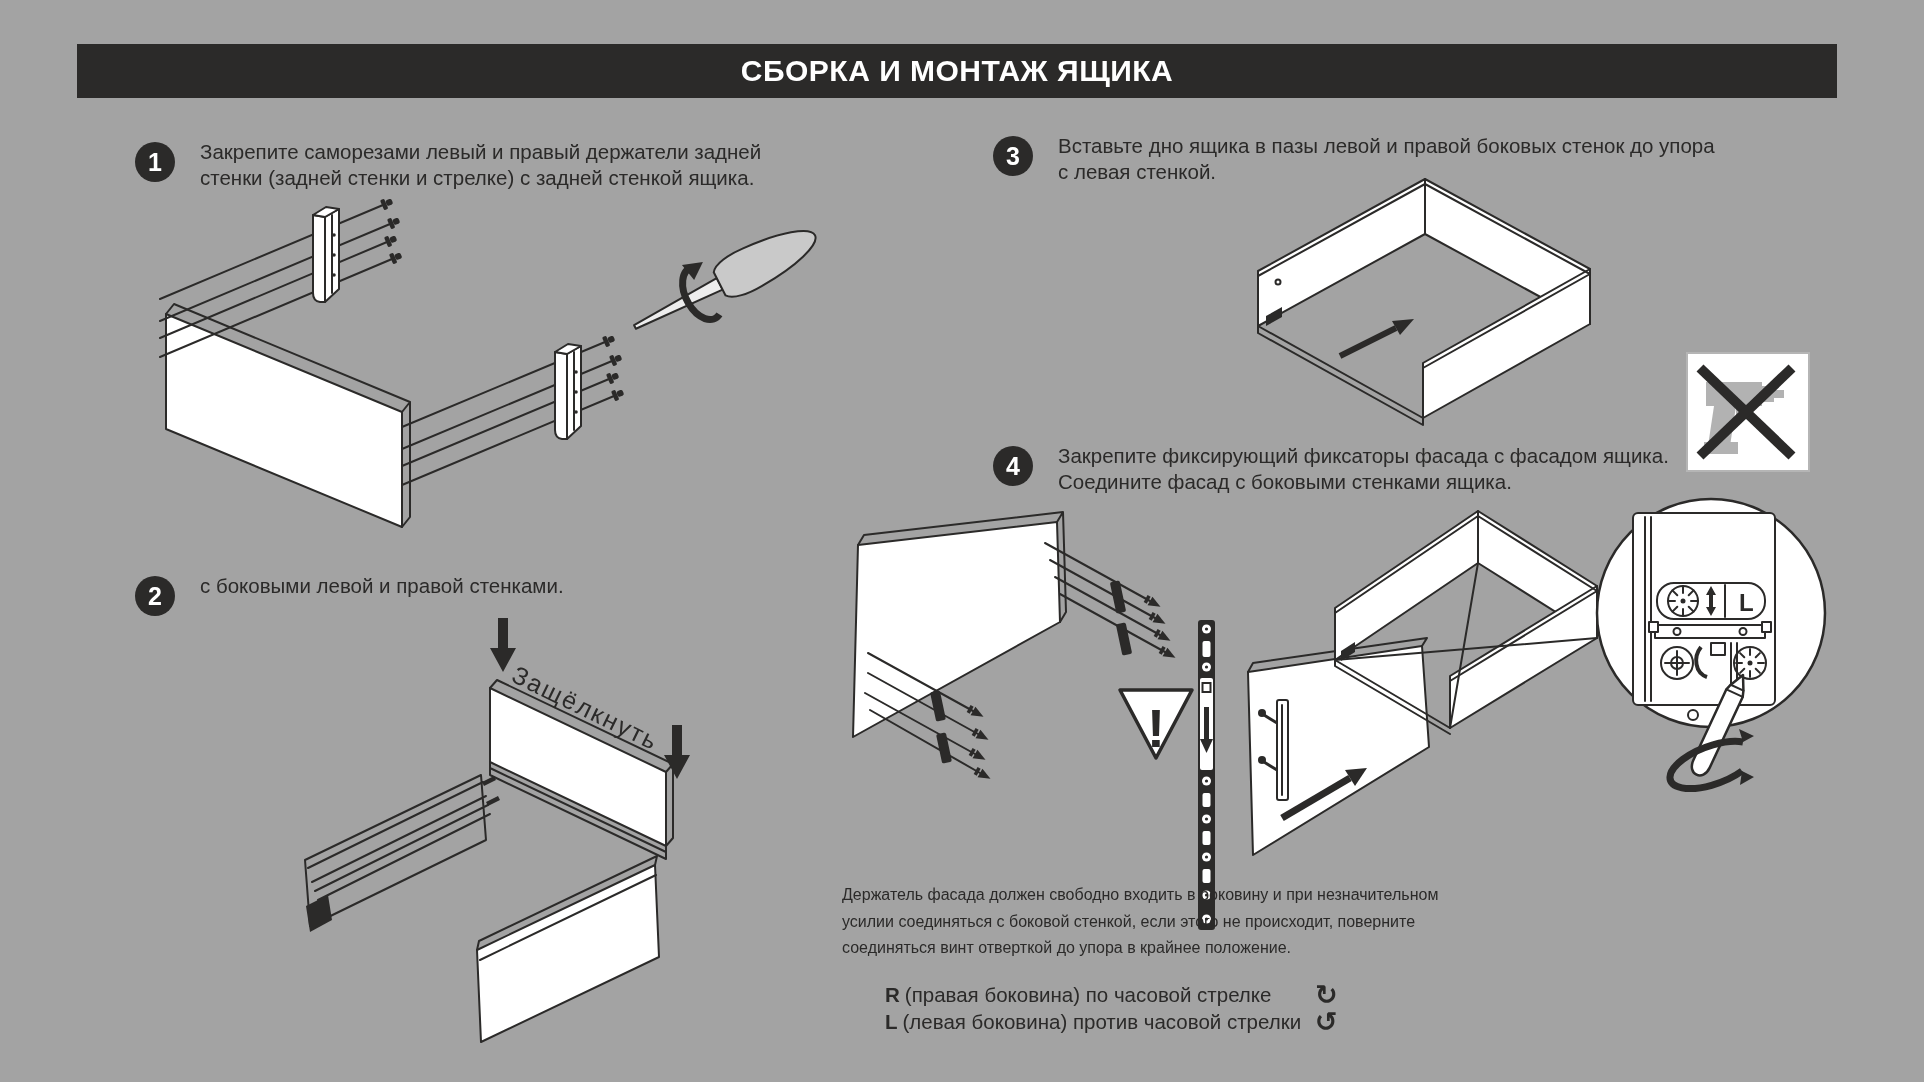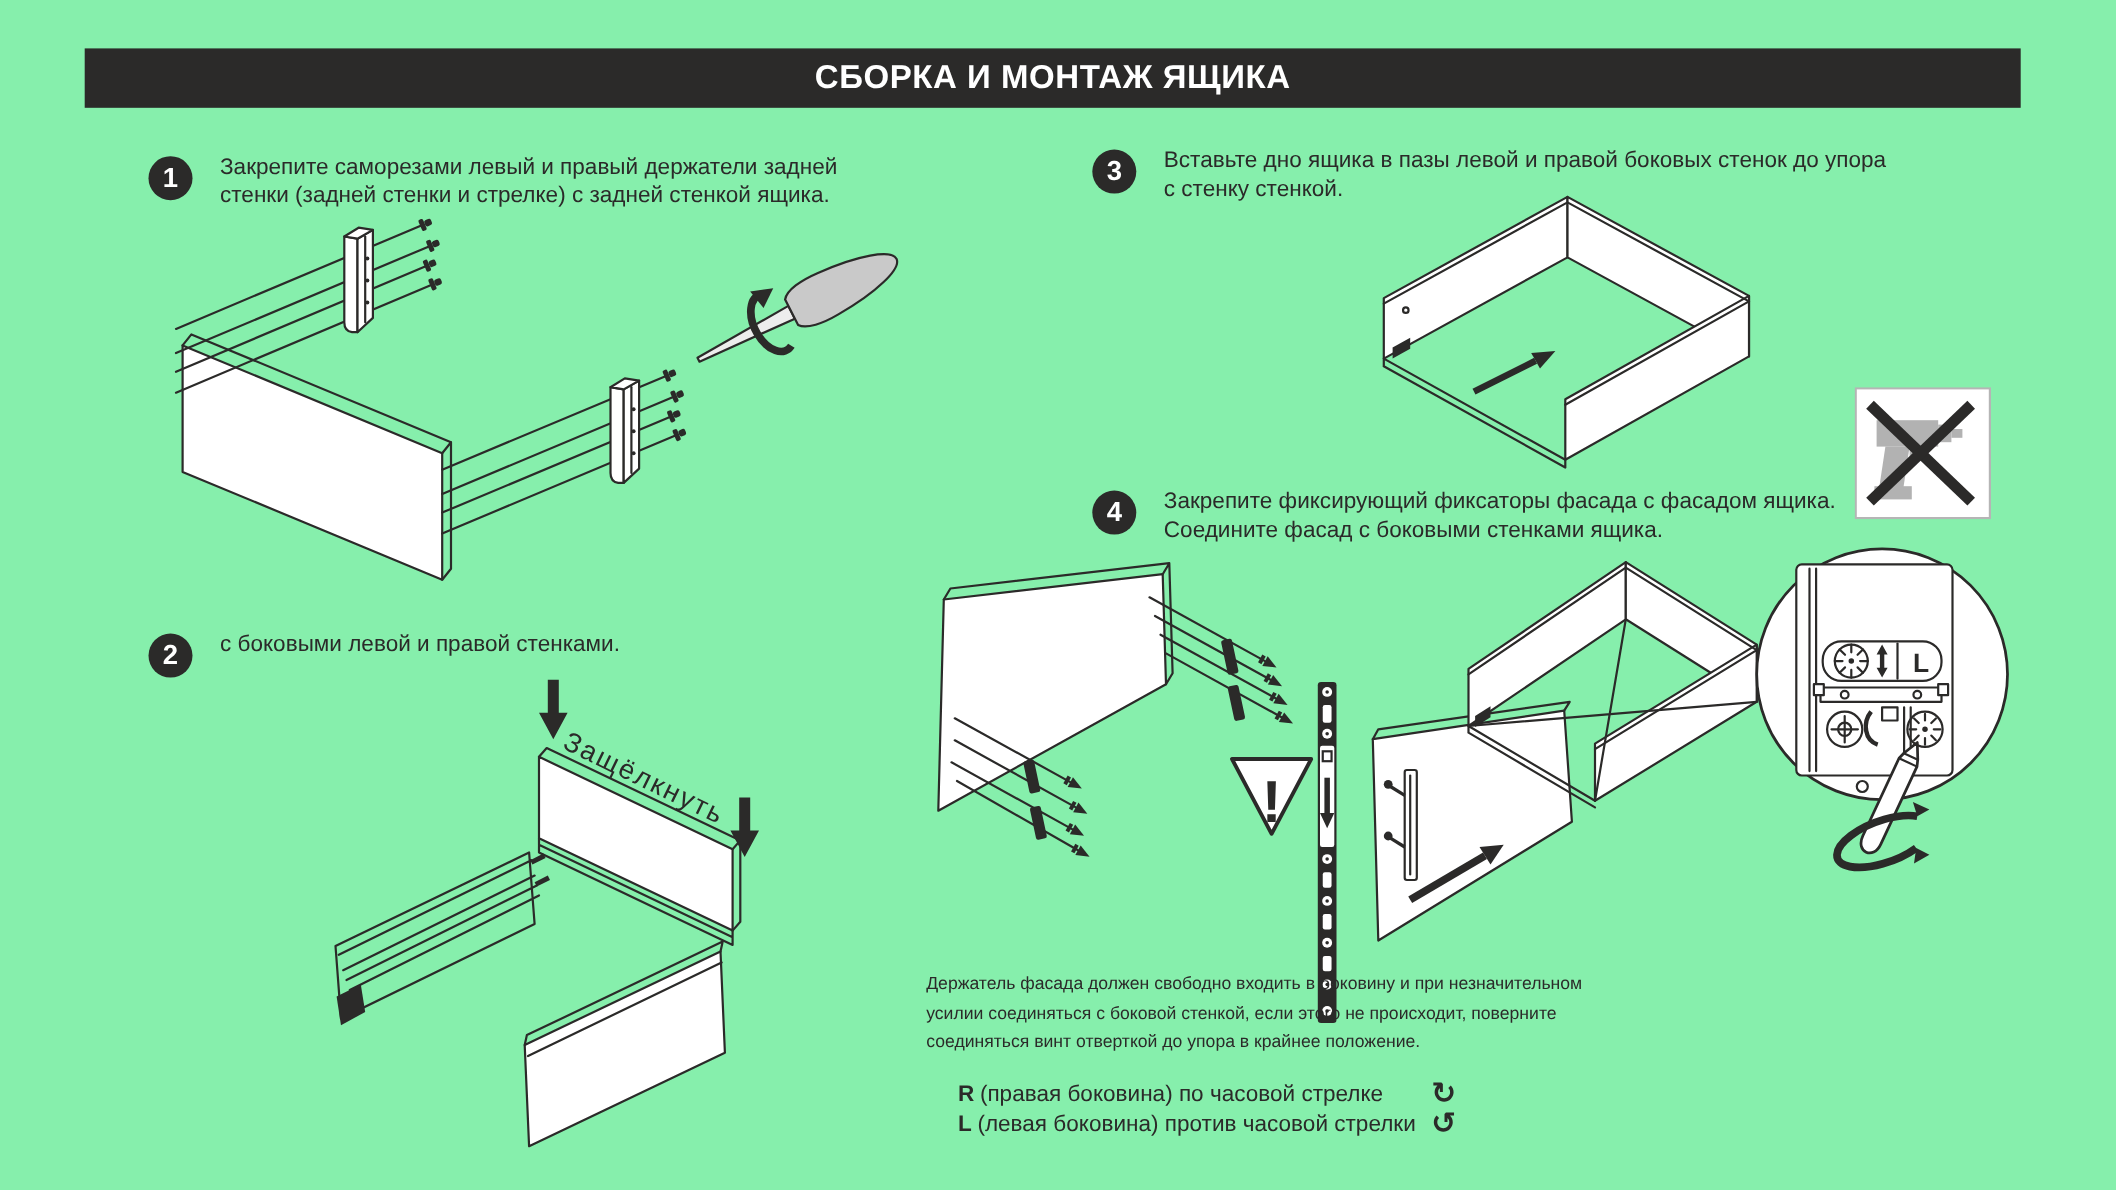--- a/index.html
+++ b/index.html
@@ -1,16 +1,16 @@
 <!DOCTYPE html>
 <html><head>
 <meta charset="utf-8">
 <style>
   html,body{margin:0;padding:0;background:#fff;}
-  .page{position:relative;width:1924px;height:1082px;background:#86efac;overflow:hidden;
+  .page{position:relative;width:1924px;height:1082px;background:#a3a3a3;overflow:hidden;
         font-family:"Liberation Sans",sans-serif;color:#2b2a29;}
   .titlebar{position:absolute;left:77px;top:44px;width:1760px;height:54px;background:#2b2a29;
         color:#fff;display:flex;align-items:center;justify-content:center;
         font-size:30px;font-weight:700;letter-spacing:.5px;}
   .step{position:absolute;display:flex;align-items:flex-start;}
   .badge{width:40px;height:40px;border-radius:50%;background:#2b2a29;color:#fff;
         font-size:25px;font-weight:700;display:flex;align-items:center;justify-content:center;
         flex:0 0 40px;margin-top:3px;}
   .step-text{margin-left:25px;font-size:20.5px;line-height:26px;}
   .step-text div{white-space:nowrap;}
@@ -19,21 +19,21 @@
   .lnw{fill:#ffffff;stroke:#2b2a29;stroke-width:2;stroke-linejoin:round;}
   .ink{fill:#2b2a29;stroke:none;}
   svg text{font-family:"Liberation Sans",sans-serif;fill:#2b2a29;}
   .snap-label{position:absolute;left:520px;top:660px;transform:rotate(26deg);
         transform-origin:0 0;font-size:25px;letter-spacing:2px;white-space:nowrap;}
   .note{position:absolute;left:842px;top:882px;font-size:16px;line-height:26.5px;}
   .note div{white-space:nowrap;}
   .direction{position:absolute;left:862px;top:981px;display:flex;align-items:flex-start;
         font-size:20.5px;line-height:27px;}
   .dir-intro{white-space:nowrap;}
-  .dir-col{margin-left:9px;}
+  .dir-col{margin-left:23px;}
   .dir-row{white-space:nowrap;}
   .dir-row b{font-weight:700;}
   .dir-row span{margin-left:5px;}
   .dir-icons{margin-left:14px;display:flex;flex-direction:column;}
   .rot-icon{font-family:"DejaVu Sans",sans-serif;font-size:27px;line-height:27px;font-weight:700;}
 </style>
 </head>
 <body>
 
 <div class="page">
@@ -134,21 +134,21 @@
       <path class="lnw" d="M207,340 L385,255 L389,347 L211,432 Z"></path>
       <path class="ln" d="M207,340 L209,331 L387,246 L385,255 M210,350 L386,265"></path>
     </g>
   </svg>
   <div class="snap-label">Защёлкнуть</div>
 
   <div class="step" style="left:993px;top:133px;">
     <div class="badge">3</div>
     <div class="step-text">
       <div>Вставьте дно ящика в пазы левой и правой  боковых стенок до упора</div>
-      <div>с стенку стенкой.</div>
+      <div>с левая стенкой.</div>
     </div>
   </div>
 
   <svg class="illus" style="left:1228px;top:166px;" width="420" height="292" viewBox="0 0 420 292">
     <g>
       <path class="lnw" d="M30,160 L197,68 L197,13 L30,105 Z"></path>
       <path class="lnw" d="M197,68 L362,158 L362,103 L197,13 Z"></path>
       <path class="lnw" d="M362,158 L195,252 L195,197 L362,103 Z"></path>
       <path class="ln" d="M30,110 L197,18 M197,18 L362,108 M362,108 L195,202"></path>
       <path class="ln" d="M30,160 L195,252 M30,167 L195,259 M30,160 L30,167 M195,252 L195,259"></path>

